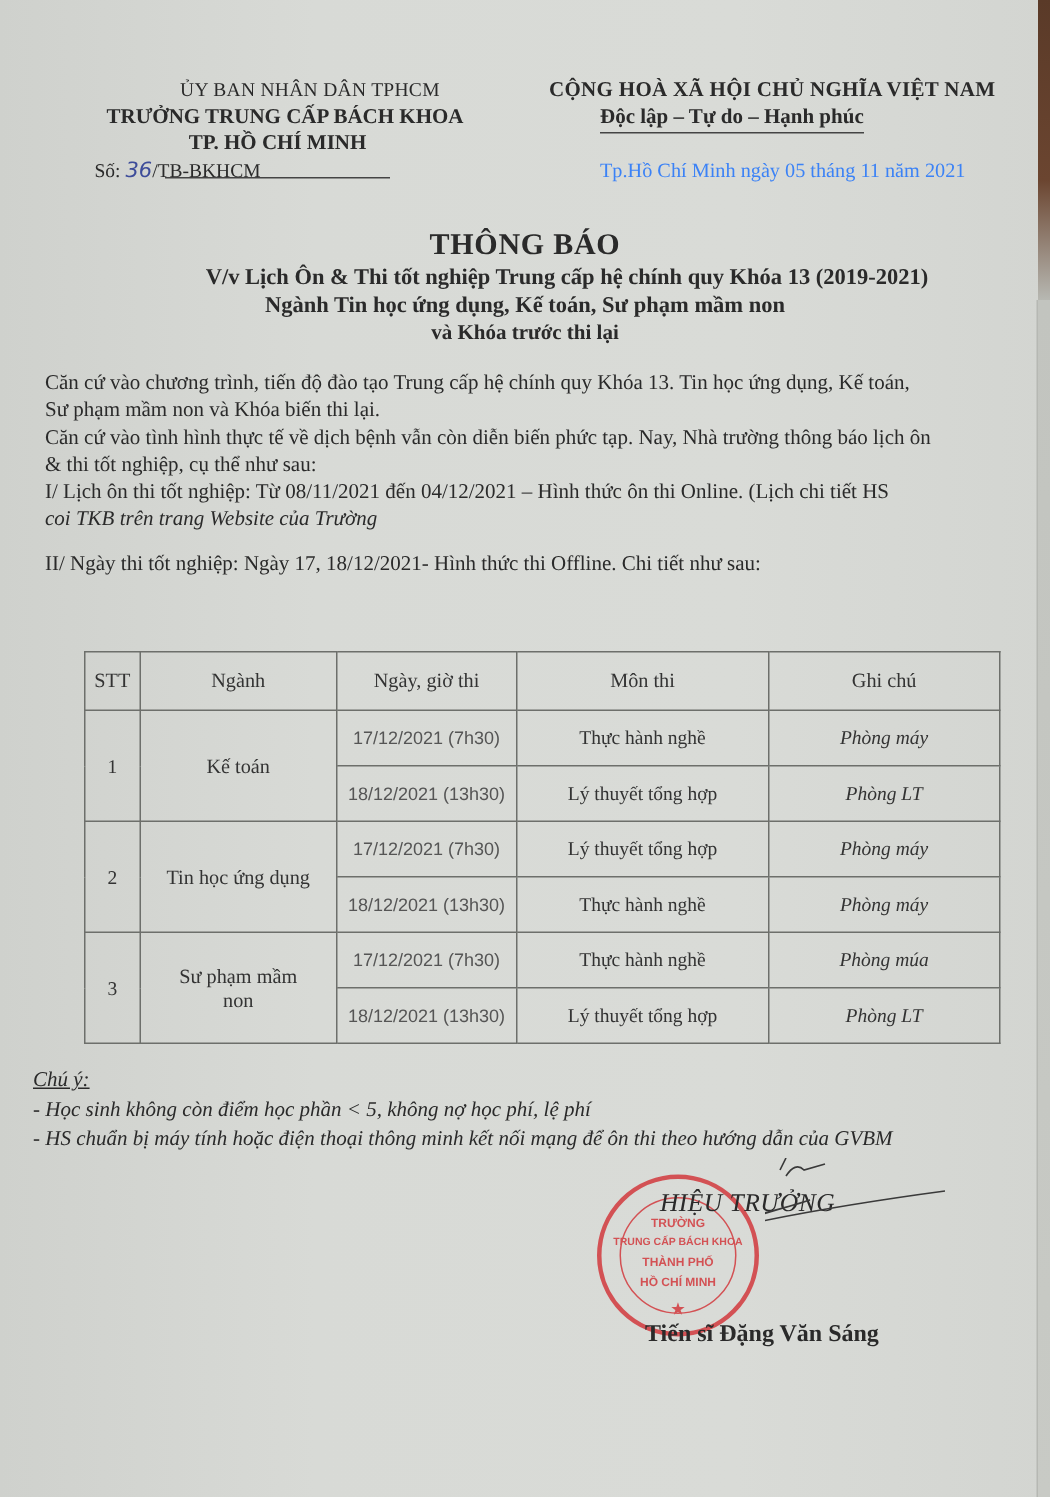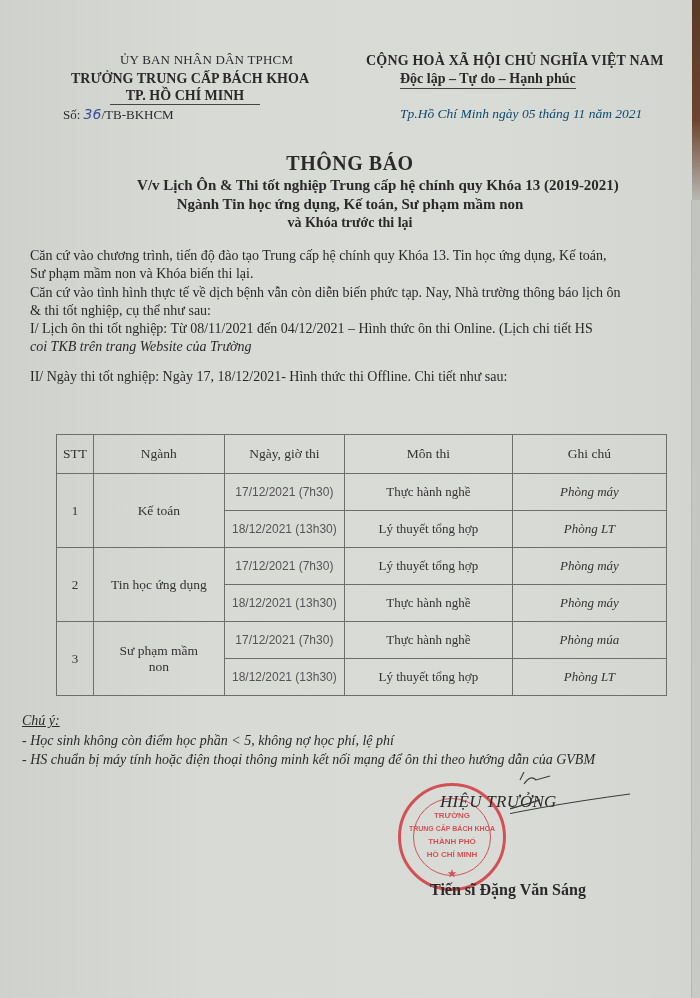--- a/index.html
+++ b/index.html
@@ -15,27 +15,27 @@
   }
   .edge-right2 {
     position:absolute; top:200px; right:0; width:8px; height:798px;
     background: linear-gradient(180deg,#c2c4bf 0%, #c8cac5 100%);
     border-left:1px solid #b6b8b3;
   }
   .abs { position:absolute; white-space:nowrap; }
 
   .left-h1 { left:120px; top:52px; width:160px; font-size:13px; text-align:center; letter-spacing:0.2px; }
   .left-h2 { left:40px; top:71px; width:300px; font-size:14px; font-weight:bold; text-align:center; }
-  .left-h3 { left:110px; top:88px; width:150px; font-size:14px; font-weight:bold; text-align:center; border-bottom:1px solid #444; padding-bottom:0; }
+  .left-h3 { left:110px; top:88px; width:150px; font-size:14px; font-weight:bold; text-align:center; border-bottom:1px solid #444; padding-bottom:14px; }
   .so { left:63px; top:106px; font-size:13px; }
   .so .num { font-family:"DejaVu Sans", sans-serif; color:#3d4c9a; font-size:14px; font-style:italic; }
 
   .right-h1 { left:366px; top:53px; font-size:14px; font-weight:bold; letter-spacing:0.2px; }
   .right-h2 { left:400px; top:71px; font-size:14px; font-weight:bold; border-bottom:1px solid #444; padding-bottom:1px; }
-  .date { left:400px; top:106px; font-size:13.5px; font-style:italic; color:#0c4a6e; }
+  .date { left:400px; top:106px; font-size:13.5px; color:#3b82f6; }
 
   .title { left:0; width:700px; top:152px; font-size:20px; font-weight:bold; text-align:center; letter-spacing:0.5px; }
   .sub1 { left:0; width:700px; top:177px; font-size:15px; font-weight:bold; text-align:center;margin-left:28px; }
   .sub2 { left:0; width:700px; top:196px; font-size:15px; font-weight:bold; text-align:center; }
   .sub3 { left:0; width:700px; top:215px; font-size:14px; font-weight:bold; text-align:center; }
 
   .body-line { left:30px; font-size:14px; }
   .l1 { top:248px; } .l2 { top:266px; } .l3 { top:285px; } .l4 { top:303px; }
   .sec1a { left:30px; top:321px; font-size:14px; }
   .sec1b { left:30px; top:339px; font-size:14px; font-style:italic; }

